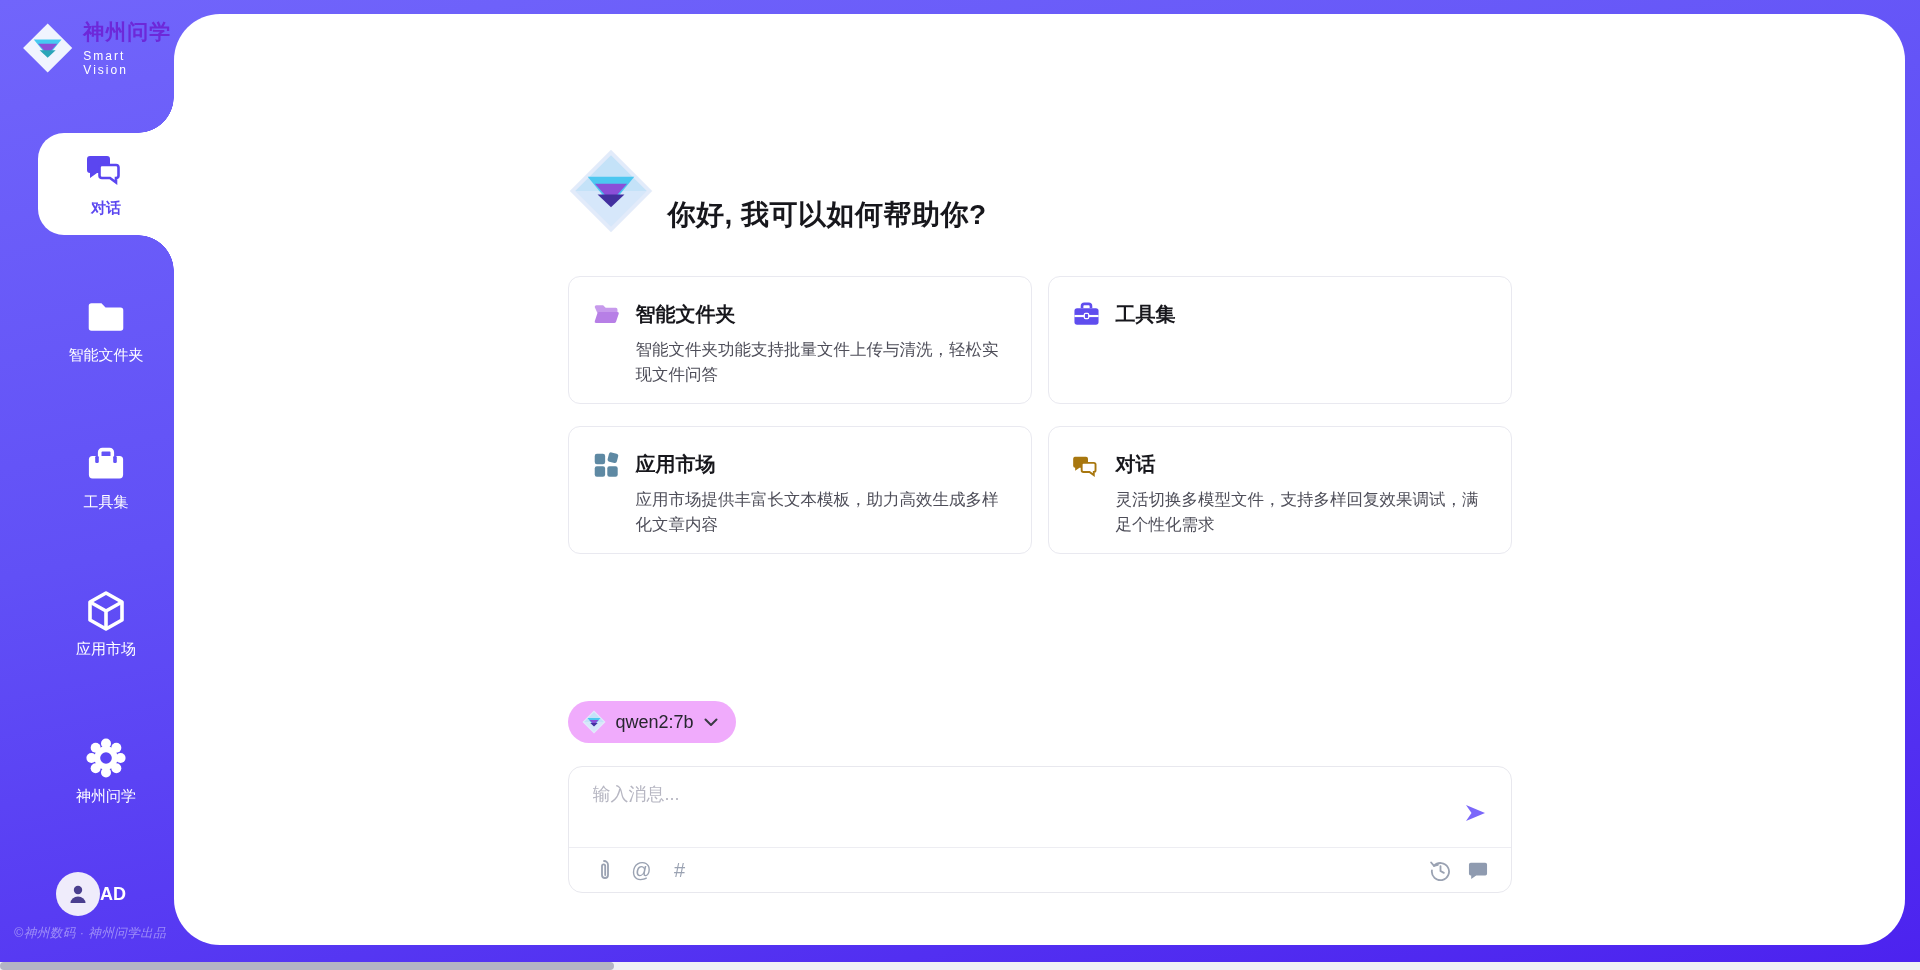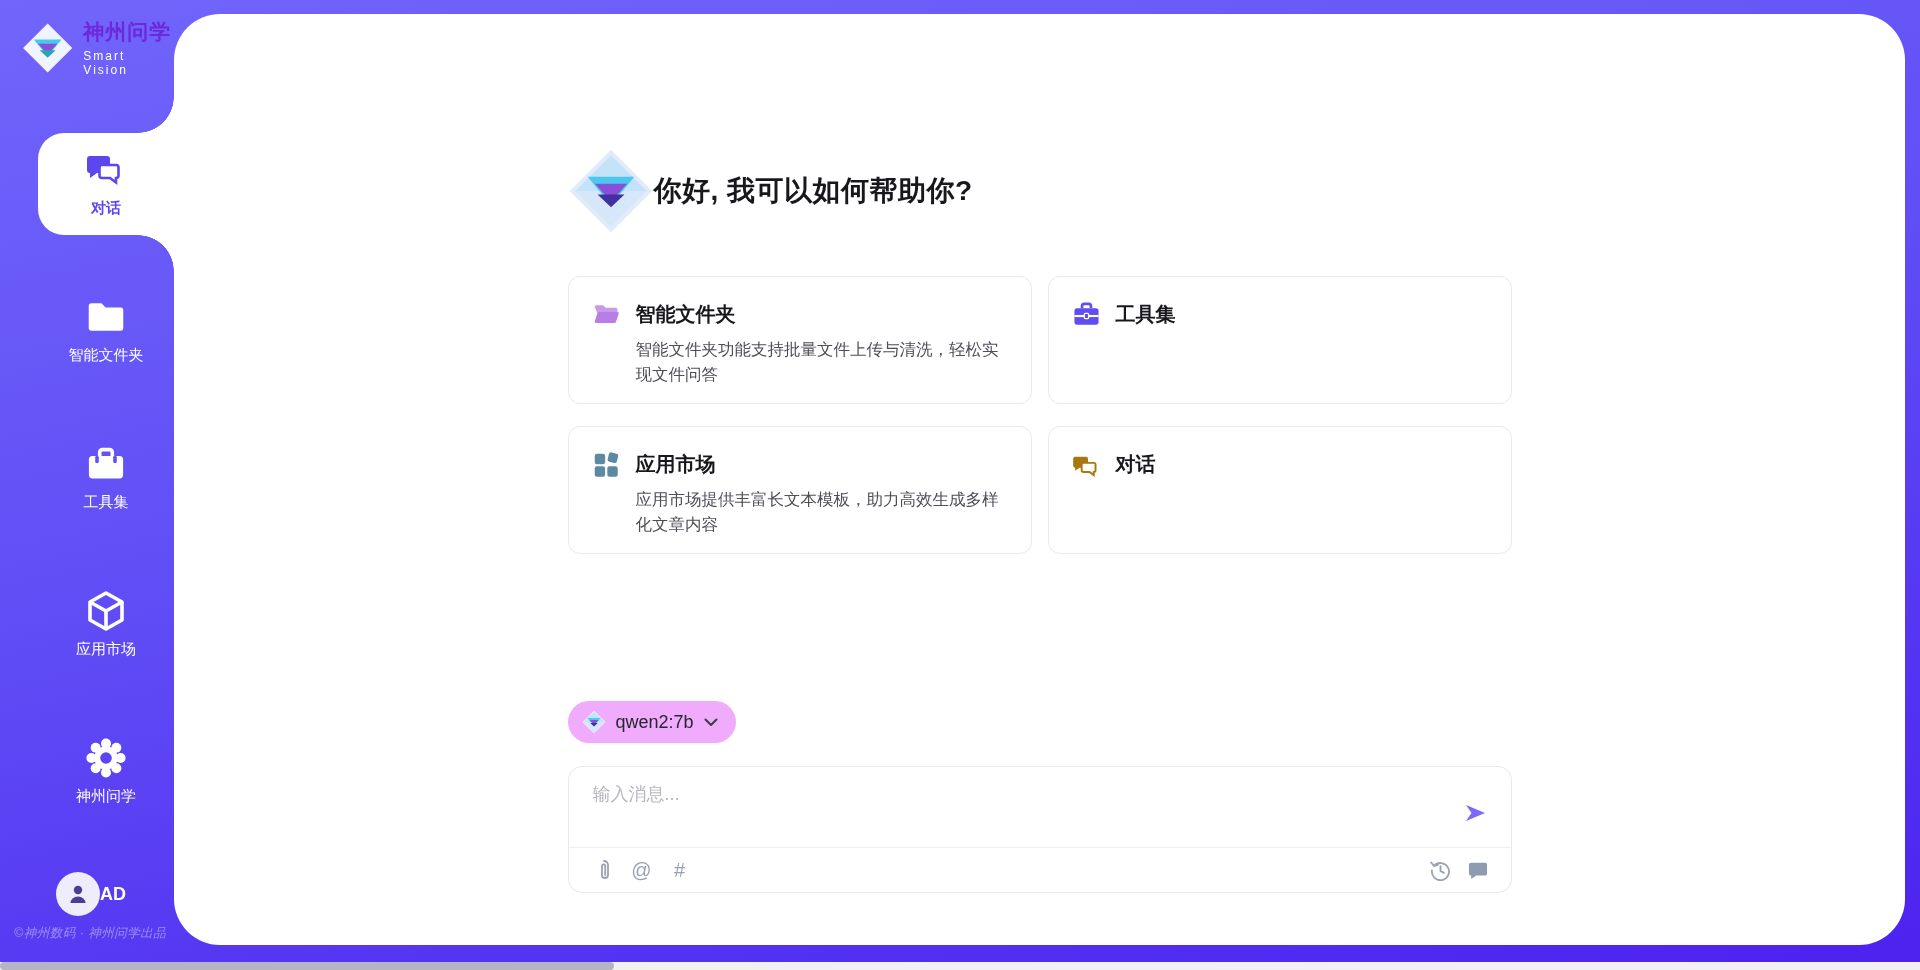--- a/index.html
+++ b/index.html
@@ -40,21 +40,21 @@
 
   .user-row{ position:absolute; left:56px; top:872px; display:flex; align-items:center; cursor:pointer; }
   .avatar{ width:44px; height:44px; border-radius:50%; background:#efecfb; display:flex; align-items:center; justify-content:center; }
   .user-initials{ color:#fff; font-size:18px; font-weight:600; }
   .side-footer{ position:absolute; left:14px; top:925px; width:180px; color:rgba(255,255,255,.42); font-size:12.5px; letter-spacing:.5px;font-style:italic; }
 
   
   .content{ position:absolute; left:174px; top:14px; right:15px; bottom:25px; overflow:hidden; }
   .content-col{ width:944px; margin:0 auto; }
 
-  .greet-row{ margin-top:134px; display:flex; align-items:center; }
+  .greet-row{ margin-top:134px; display:flex; align-items:flex-end; gap:14px; }
   .greet-row .dia{ width:86px; height:86px; }
   .greeting{ font-size:28px; font-weight:bold; color:#17171c; letter-spacing:.5px; }
 
   .cards{ margin-top:42px; display:grid; grid-template-columns:464px 464px; grid-auto-rows:128px; column-gap:16px; row-gap:22px; }
   .card{ background:#fff; border:1px solid #e9e9f0; border-radius:12px; padding:24px 24px 0 24px; cursor:pointer; }
   .card-head{ display:flex; align-items:center; gap:16px; }
   .card-icon{ width:27px; height:27px; flex:0 0 auto; display:flex; align-items:center; justify-content:center; }
   .card-title{ font-size:20px; font-weight:bold; color:#17171c; }
   .card-desc{ margin:9px 0 0 43px; font-size:16.5px; line-height:1.5; color:#4e4e59; }
 
@@ -247,20 +247,21 @@
       <div class="card">
         <div class="card-head">
           <span class="card-icon">
             <svg width="26" height="24" viewBox="0 0 30 27">
               <path d="M2 4 h13 a2.3 2.3 0 0 1 2.3 2.3 v8 a2.3 2.3 0 0 1 -2.3 2.3 h-7.5 l-5 3.6 v-3.6 a2.3 2.3 0 0 1 -2.3 -2.3 v-8 A2.3 2.3 0 0 1 2 4z" fill="#a8770f"></path>
               <path d="M12 11 h12 a2 2 0 0 1 2 2 v6.5 a2 2 0 0 1 -2 2 v3.6 l-5 -3.6 h-7 a2 2 0 0 1 -2 -2 V13 a2 2 0 0 1 2 -2z" fill="#fff" stroke="#a8770f" stroke-width="2.2"></path>
             </svg>
           </span>
           <span class="card-title">对话</span>
         </div>
+        <div class="card-desc">灵活切换多模型文件，支持多样回复效果调试，满足个性化需求</div>
       </div>
 
     </div>
 
     <div class="model-pill">
       <svg class="dia">
           <use href="#dia-sym"></use>
         </svg>
       <span class="model-name">qwen2:7b</span>
       <svg width="14" height="9" viewBox="0 0 14 9">

